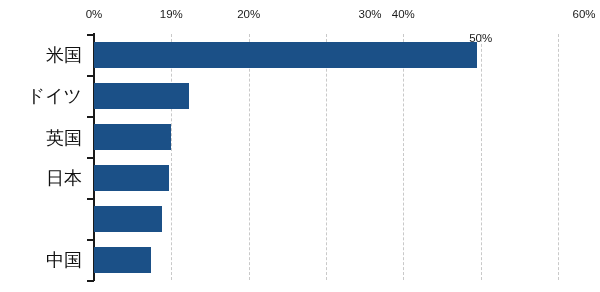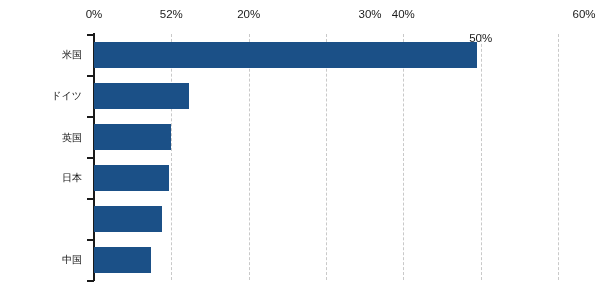--- a/index.html
+++ b/index.html
@@ -68,21 +68,21 @@
     position: absolute;
     left: 87px;
     width: 7px;
     height: 2px;
     background: #1a1a1a;
   }
   .cat-label {
     position: absolute;
     right: 600px;
     text-align: right;
-    font-size: 10px;
+    font-size: 18px;
     color: #111111;
     white-space: nowrap;
   }
   #y-axis-labels {
     position: absolute;
     left: 0;
     top: 0;
     width: 86px;
     height: 292px;
   }
@@ -104,21 +104,21 @@
   
   #y-ticks { position: absolute; left: 0; top: 0; width: 600px; height: 292px; }
 </style>
 </head>
 <body>
 
 <div id="chart-root">
 
   <div id="x-axis-labels">
       <div class="x-tick-label" style="left: 94px;">0%</div>
-      <div class="x-tick-label" style="left: 171.333px;">52%</div>
+      <div class="x-tick-label" style="left: 171.333px;">19%</div>
       <div class="x-tick-label" style="left: 248.667px;">20%</div>
       <div class="x-tick-label" style="left: 326px; margin-left: 44px;">30%</div>
       <div class="x-tick-label" style="left: 403.333px;">40%</div>
       <div class="x-tick-label" style="left: 480.667px; margin-top: 24px;">50%</div>
       <div class="x-tick-label" style="left: 584px;">60%</div>
     </div>
 
   <div id="y-axis-labels">
       <div class="cat-label" style="top: 54.5px;">米国</div>
       <div class="cat-label" style="top: 95.5px;">ドイツ</div>

